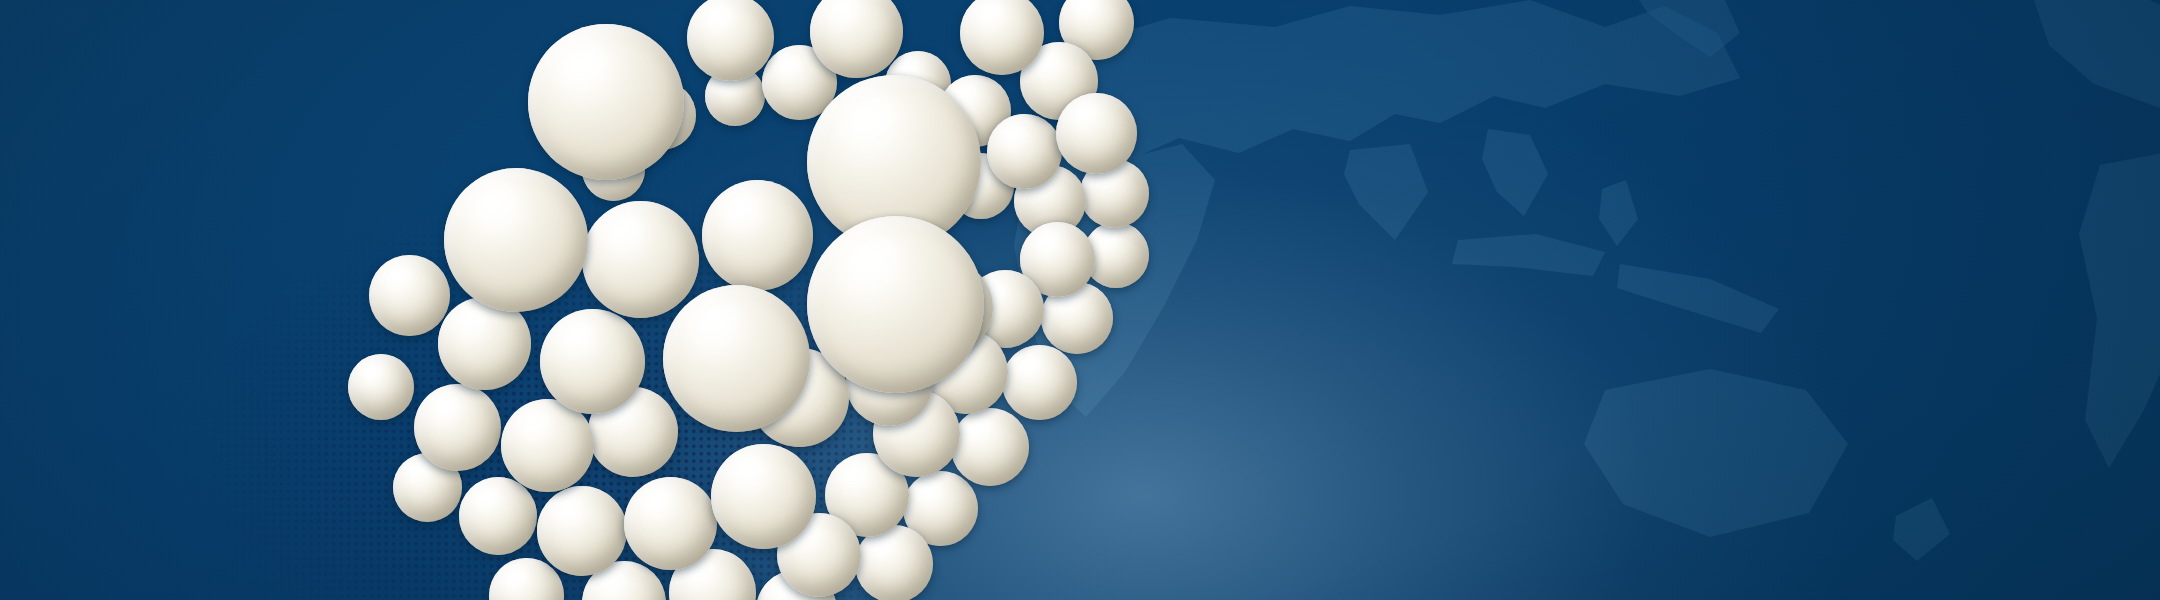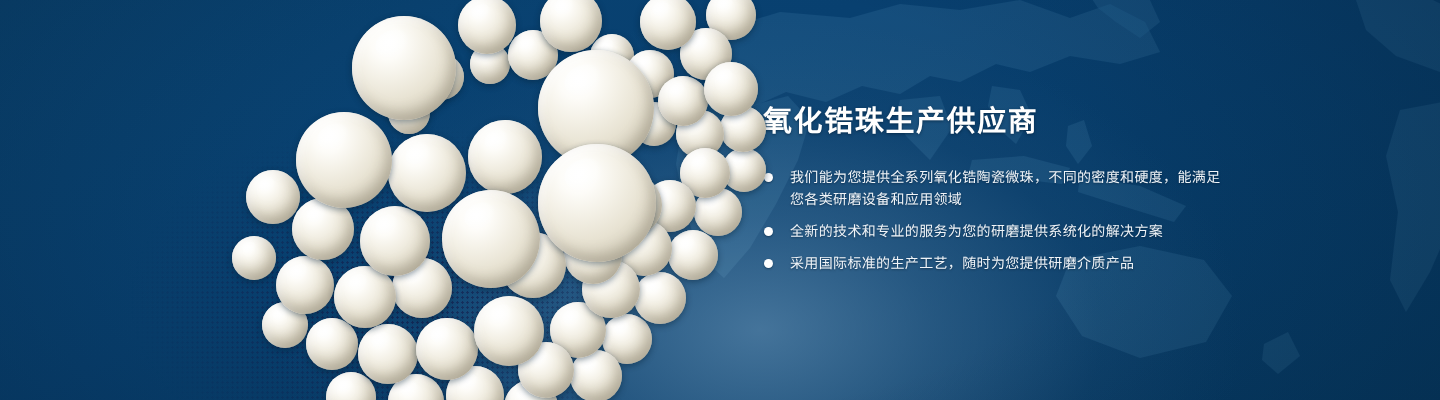--- a/index.html
+++ b/index.html
@@ -233,31 +233,14 @@
       <div class="bead" style="left: 326px; top: 382px; width: 58px; height: 58px; z-index: 58;"></div>
       <div class="bead" style="left: 384px; top: 396px; width: 54px; height: 54px; z-index: 54;"></div>
       <div class="bead" style="left: 112px; top: 252px; width: 44px; height: 44px; z-index: 44;"></div>
       <div class="bead" style="left: 142px; top: 318px; width: 46px; height: 46px; z-index: 46;"></div>
       <div class="bead" style="left: 206px; top: 388px; width: 50px; height: 50px; z-index: 50;"></div>
       <div class="bead" style="left: 480px; top: 190px; width: 62px; height: 62px; z-index: 62;"></div>
       <div class="bead" style="left: 350px; top: 60px; width: 40px; height: 40px; z-index: 40;"></div>
       <div class="bead" style="left: 268px; top: 108px; width: 42px; height: 42px; z-index: 42;"></div>
     </div>
 
-  <div class="copy">
-    <h1 class="headline">氧化锆珠生产供应商</h1>
-    <ul class="points">
-      <li class="point">
-        <span class="point-dot"></span>
-        <span>我们能为您提供全系列氧化锆陶瓷微珠，不同的密度和硬度，能满足您各类研磨设备和应用领域</span>
-      </li>
-      <li class="point">
-        <span class="point-dot"></span>
-        <span>全新的技术和专业的服务为您的研磨提供系统化的解决方案</span>
-      </li>
-      <li class="point">
-        <span class="point-dot"></span>
-        <span>采用国际标准的生产工艺，随时为您提供研磨介质产品</span>
-      </li>
-    </ul>
-  </div>
 
 </div>
 
 </body></html>

